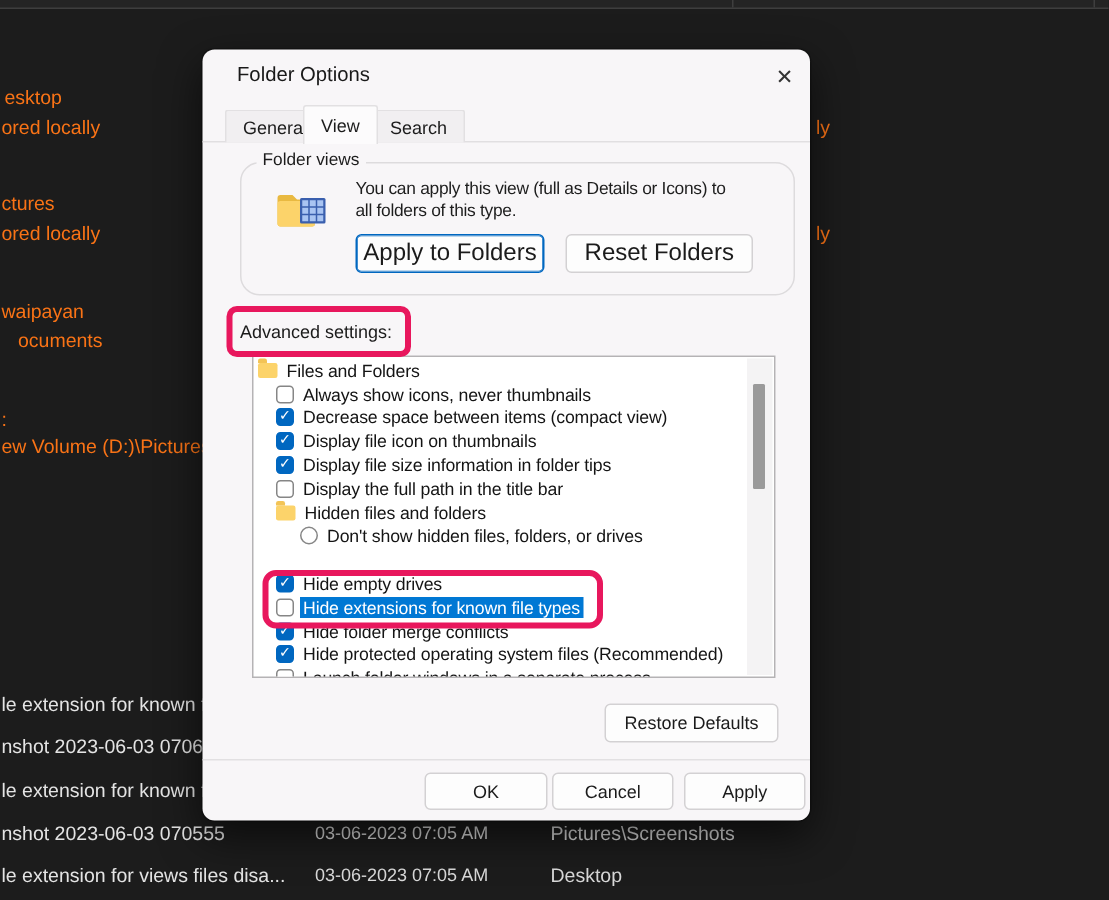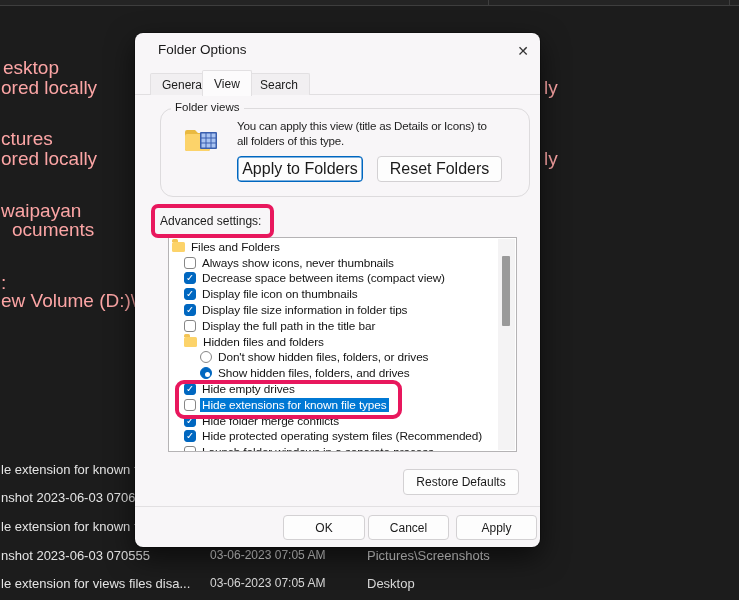--- a/index.html
+++ b/index.html
@@ -5,21 +5,21 @@
   html,body{margin:0;padding:0;}
   body{
     width:739px;height:600px;position:relative;overflow:hidden;
     background:#1c1c1c;
     font-family:"Liberation Sans", sans-serif;
     -webkit-font-smoothing:antialiased;
   }
   
   .top-strip{position:absolute;left:0;top:0;width:739px;height:5px;background:#242424;border-bottom:1px solid #3e3e3e;}
   .top-strip .vline{position:absolute;top:0;width:1px;height:5px;background:#3e3e3e;}
-  .bg-text{position:absolute;color:#fca5a5;font-size:19px;white-space:pre;}
+  .bg-text{position:absolute;color:#f97316;font-size:13px;white-space:pre;}
   .bg-row-name{position:absolute;color:#e4e4e4;font-size:13px;white-space:pre;}
   .bg-row-date{position:absolute;left:210px;color:#d9d9d9;font-size:12px;white-space:pre;}
   .bg-row-loc{position:absolute;left:367px;color:#d9d9d9;font-size:13px;white-space:pre;}
 
   
   .dialog{
     position:absolute;left:135px;top:33px;width:405px;height:514px;
     background:#f8f6f8;border-radius:8px;
     box-shadow:0 10px 28px rgba(0,0,0,.6), 0 0 0 1px rgba(0,0,0,.25);
     z-index:5;
@@ -148,21 +148,21 @@
           <rect x="17.5" y="12.5" width="4" height="4"></rect>
             <rect x="22.5" y="12.5" width="4" height="4"></rect>
             <rect x="27.5" y="12.5" width="4" height="4"></rect>
           <rect x="17.5" y="17.5" width="4" height="4"></rect>
             <rect x="22.5" y="17.5" width="4" height="4"></rect>
             <rect x="27.5" y="17.5" width="4" height="4"></rect>
         </g>
       </svg>
     </div>
     <div class="gb-desc">
-      <div>You can apply this view (title as Details or Icons) to</div>
+      <div>You can apply this view (full as Details or Icons) to</div>
       <div>all folders of this type.</div>
     </div>
     <div class="gb-btn focused" style="left:76px;width:124px;">Apply to Folders</div>
     <div class="gb-btn" style="left:216px;width:123px;">Reset Folders</div>
   </div>
 
   <div class="adv-label">Advanced settings:</div>
 
   <div class="listbox" id="advanced-list">
     <div class="scroll-track">
@@ -192,24 +192,20 @@
         <span class="cb"></span>
         <span class="lbl">Display the full path in the title bar</span>
       </div>
       <div class="row" style="top: 95.8px; padding-left: 15px;">
         <span class="folder-sm"></span>
         <span class="lbl">Hidden files and folders</span>
       </div>
       <div class="row" style="top: 111.6px; padding-left: 31px;">
         <span class="radio"></span>
         <span class="lbl">Don't show hidden files, folders, or drives</span>
-      </div>
-      <div class="row" style="top: 127.4px; padding-left: 31px;">
-        <span class="radio checked"></span>
-        <span class="lbl">Show hidden files, folders, and drives</span>
       </div>
       <div class="row" style="top: 143.2px; padding-left: 15px;">
         <span class="cb checked">✓</span>
         <span class="lbl">Hide empty drives</span>
       </div>
       <div class="row" style="top: 159px; padding-left: 15px;">
         <span class="cb"></span>
         <span class="lbl sel">Hide extensions for known file types</span>
       </div>
       <div class="row" style="top: 174.8px; padding-left: 15px;">

